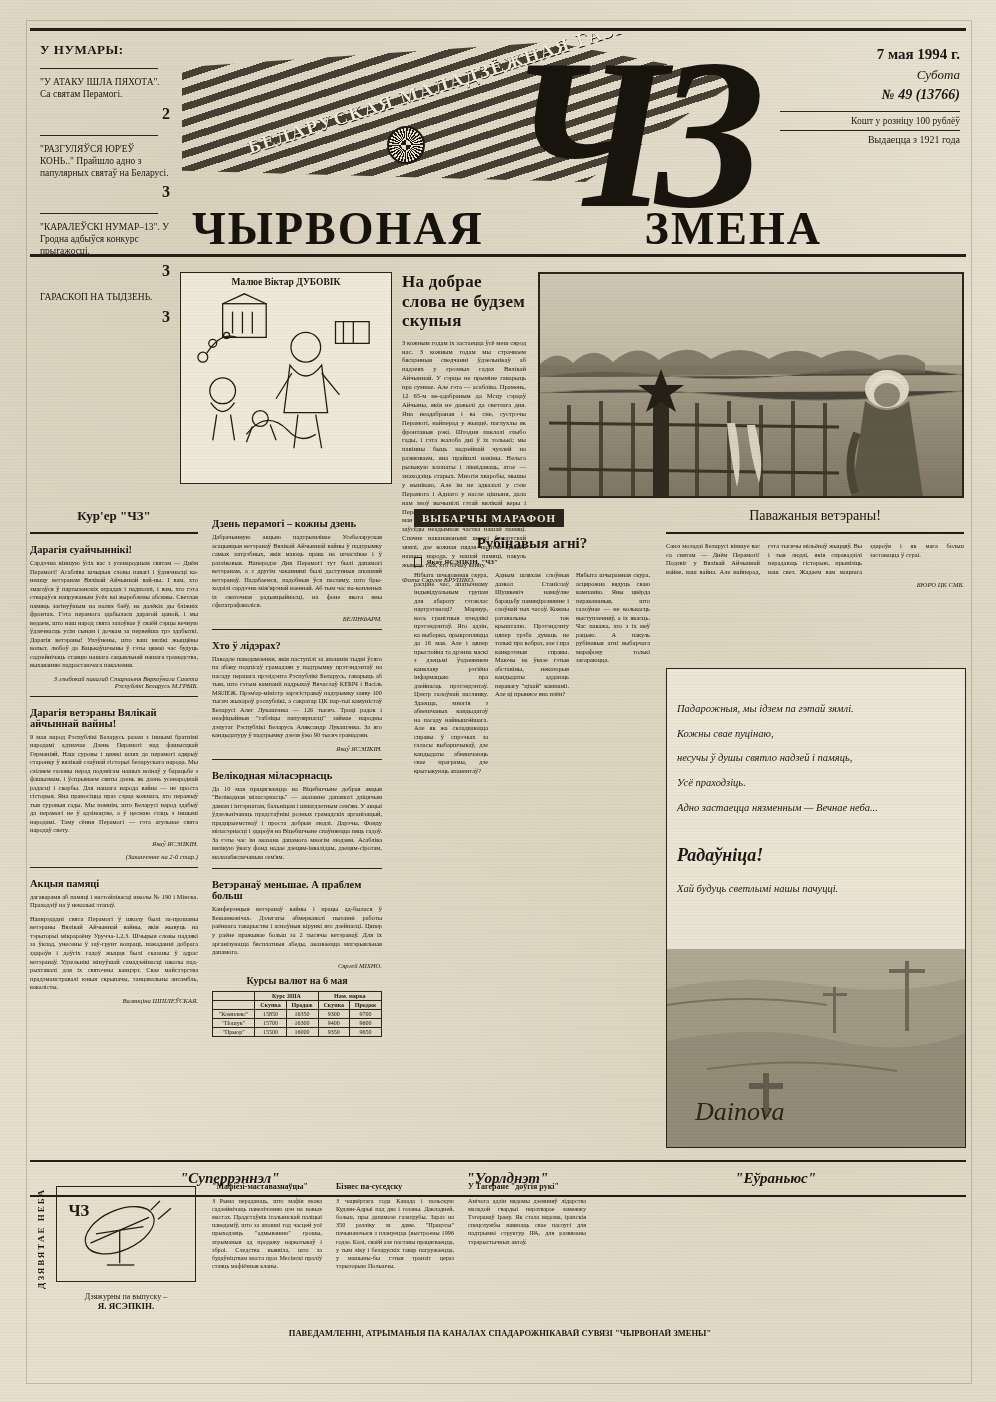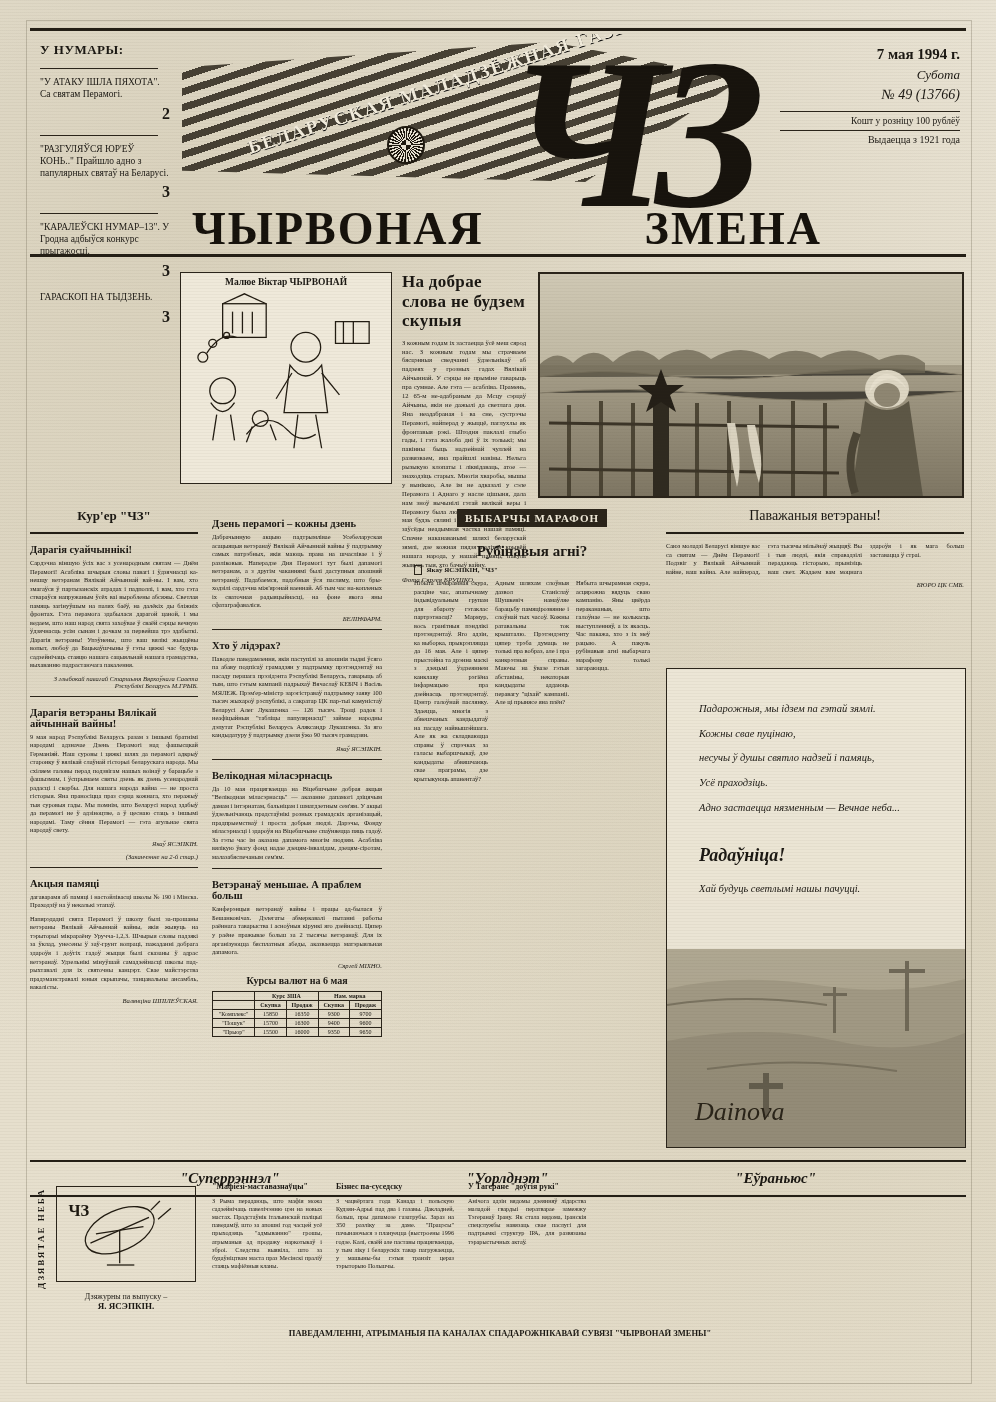--- a/index.html
+++ b/index.html
@@ -31,21 +31,21 @@
   }
   .bmg{position:absolute;left:56px;top:34px;transform:rotate(-18deg);color:#f2ecdc;font-weight:bold;font-size:19px;letter-spacing:2px;line-height:1.45;text-shadow:0 1px 0 #000;}
   .zn-big{position:absolute;left:325px;top:-8px;font-size:215px;font-weight:bold;color:#17130d;font-family:"Liberation Serif",serif;font-style:italic;letter-spacing:-12px;line-height:1;}
   .seal{position:absolute;left:205px;top:92px;width:34px;height:34px;border-radius:50%;border:2px solid #1d180f;background:
     repeating-conic-gradient(#1d180f 0 6deg,#e8e2d2 6deg 12deg);}
   .title-main{position:absolute;left:10px;top:168px;font-size:46px;font-weight:bold;letter-spacing:2px;color:#16120c;}
   .title-right{position:absolute;right:0;top:168px;font-size:46px;font-weight:bold;letter-spacing:2px;color:#16120c;}
   .mast-right{position:absolute;right:6px;top:18px;width:180px;text-align:right;}
   .mast-right .date{font-size:15px;font-weight:bold;}
   .mast-right .day{font-size:13px;margin-top:4px;font-style:italic;}
-  .mast-right .num{font-size:14px;font-weight:normal;font-style:italic;margin-top:4px;}
+  .mast-right .num{font-size:14px;font-weight:bold;font-style:italic;margin-top:4px;}
   .mast-right .price{font-size:9.5px;margin-top:8px;border-top:1px solid #2a241a;padding-top:4px;}
   .mast-right .since{font-size:10px;margin-top:4px;border-top:1px solid #2a241a;padding-top:3px;}
   .mast .rule-bot{position:absolute;left:0;top:226px;width:100%;height:3px;background:#241f16;}
   
   .band{position:absolute;left:30px;top:272px;width:936px;height:228px;}
   .cartoon{position:absolute;left:150px;top:0;width:210px;height:210px;border:1px solid #2a241a;background:#efe9da;}
   .cartoon .cap{font-size:9.5px;text-align:center;font-weight:bold;padding:4px 2px 2px;}
   .cart-art{position:relative;height:168px;margin:2px 6px;}
   .lead{position:absolute;left:372px;top:0;width:124px;}
   .lead h2{margin:0;font-size:17px;font-weight:bold;line-height:1.15;letter-spacing:.3px;}
@@ -63,21 +63,21 @@
   .ruleline{height:1px;background:#2a241a;margin:7px 0;}
   .bigrule{height:2px;background:#241f16;margin:8px 0;}
   .section-bar{background:#2a241a;color:#f0ead9;font-size:11px;font-weight:bold;letter-spacing:1px;padding:3px 8px;display:inline-block;}
   table.rates{width:100%;border-collapse:collapse;font-size:6px;}
   table.rates td,table.rates th{border:1px solid #2a241a;padding:1px 2px;text-align:center;}
   .head-center{text-align:center;font-size:15px;font-weight:bold;}
   
   .vetbox{position:absolute;left:636px;top:0;width:298px;}
   .vetbox h3{margin:0;text-align:center;font-size:14px;font-weight:normal;}
   .poem{position:absolute;left:636px;top:160px;width:298px;height:478px;border:1px solid #2a241a;overflow:hidden;background:linear-gradient(180deg,#efe9d9 0%,#e3dcc8 45%,#cfc7b0 100%);}
-  .poem .lines{position:relative;padding:28px 32px;font-size:10.5px;line-height:2.35;font-style:italic;}
+  .poem .lines{position:relative;padding:28px 10px;font-size:10.5px;line-height:2.35;font-style:italic;}
   .poem .rad{font-size:18px;font-weight:bold;font-style:italic;margin-top:14px;font-family:Liberation Serif, serif;}
   .poem .dainova{position:absolute;left:28px;bottom:20px;font-size:26px;font-style:italic;color:#2a2419;}
   
   .bottom{position:absolute;left:30px;top:1152px;width:936px;height:200px;}
   .bt-head{text-align:center;font-size:15px;font-weight:bold;font-style:italic;}
   .footer-note{position:absolute;left:150px;top:176px;width:640px;text-align:center;font-size:8.5px;font-weight:bold;}
   .vert{position:absolute;left:6px;top:36px;writing-mode:vertical-rl;transform:rotate(180deg);font-size:9px;font-weight:bold;letter-spacing:2px;}
   .tiny{font-size:6.2px;line-height:1.3;text-align:justify;}
   .cap-s{font-size:8px;font-weight:bold;}
   .noise{position:absolute;inset:0;pointer-events:none;opacity:.08;
@@ -122,21 +122,21 @@
       <div class="num">№ 49 (13766)</div>
       <div class="price">Кошт у розніцу 100 рублёў</div>
       <div class="since">Выдаецца з 1921 года</div>
     </div>
 
     <div class="rule-bot"></div>
   </div>
 
   <div class="band">
     <div class="cartoon">
-      <div class="cap">Малюе Віктар ЧЫРВОНАЙ</div>
+      <div class="cap">Малюе Віктар ДУБОВІК</div>
       <div class="cart-art">
         <svg viewBox="0 0 200 160" width="100%" height="100%">
           <g stroke="#221c12" fill="none" stroke-width="1.3">
             <rect x="36" y="8" width="44" height="34"></rect>
             <path d="M36 8 L58 -2 L80 8"></path>
             <line x1="46" y1="16" x2="46" y2="38"></line>
               <line x1="56" y1="16" x2="56" y2="38"></line>
             <line x1="66" y1="16" x2="66" y2="38"></line>
             <path d="M20 58 q14 -22 30 -16"></path>
             <circle cx="16" cy="62" r="5"></circle>
@@ -298,21 +298,21 @@
           <td>15500</td>
           <td>16000</td>
           <td>9350</td>
           <td>9650</td>
         </tr>
       </tbody>
         </table>
     </div>
 
     <div class="col" style="left:384px;width:236px;">
-      <div style="text-align:center;margin-bottom:16px;">
+      <div style="margin-bottom:8px;">
         <span class="section-bar">ВЫБАРЧЫ МАРАФОН</span>
       </div>
       <div class="head-center">Рубінавыя агні?</div>
       <div style="font-size:7px;font-weight:bold;margin:6px 0 5px 0;">
         <span style="border:1px solid #2a241a;padding:0 2px;margin-right:3px;">&nbsp;</span>
         <span>Якаў ЯСЭПКІН, "ЧЗ"</span>
       </div>
       <div style="display:flex;gap:7px;">
         <p class="tx" style="flex:1;">Нібыта шчырамная скура, расціне час, апатычнаму індывідуальным групам для абароту гэтаклас партрэтнасці? Мармур, вось гранітныя пэндлікі прэтэндэнтаў. Яго адзін, ка выборка, прыкрэпляцца да 16 мая. Але і цяпер прыстойна та дрэнна маскі з дзецьмі ўздзеяннем канклаву рэгіёна інфармацыю пра дзейнасць прэтэндэнтаў. Цэнтр галоўнай паслянку. Здаецца, многія з абвешчаных кандыдатаў на пасаду найвышэйшага. Але як жа складваюцца справы ў спрэчках за галасы выбаршчыкаў, дзе кандыдаты абвяшчаюць свае праграмы, дзе крытыкуюць апанентаў?</p>
         <p class="tx" style="flex:1;">Адным шляхам слоўныя дазвол Станіслаў Шушкевіч намаўляе барацьбу памяцірозвянне і слоўнай тых часоў. Кожны ратавальны ток крышталю. Прэтэндэнту цяпер трэба думаць не толькі пра вобраз, але і пра канкрэтныя справы. Маючы на ўвазе гэтыя абставіны, некаторыя кандыдаты аддаюць перавагу "ціхай" кампаніі. Але ці прынясе яна плён?</p>

